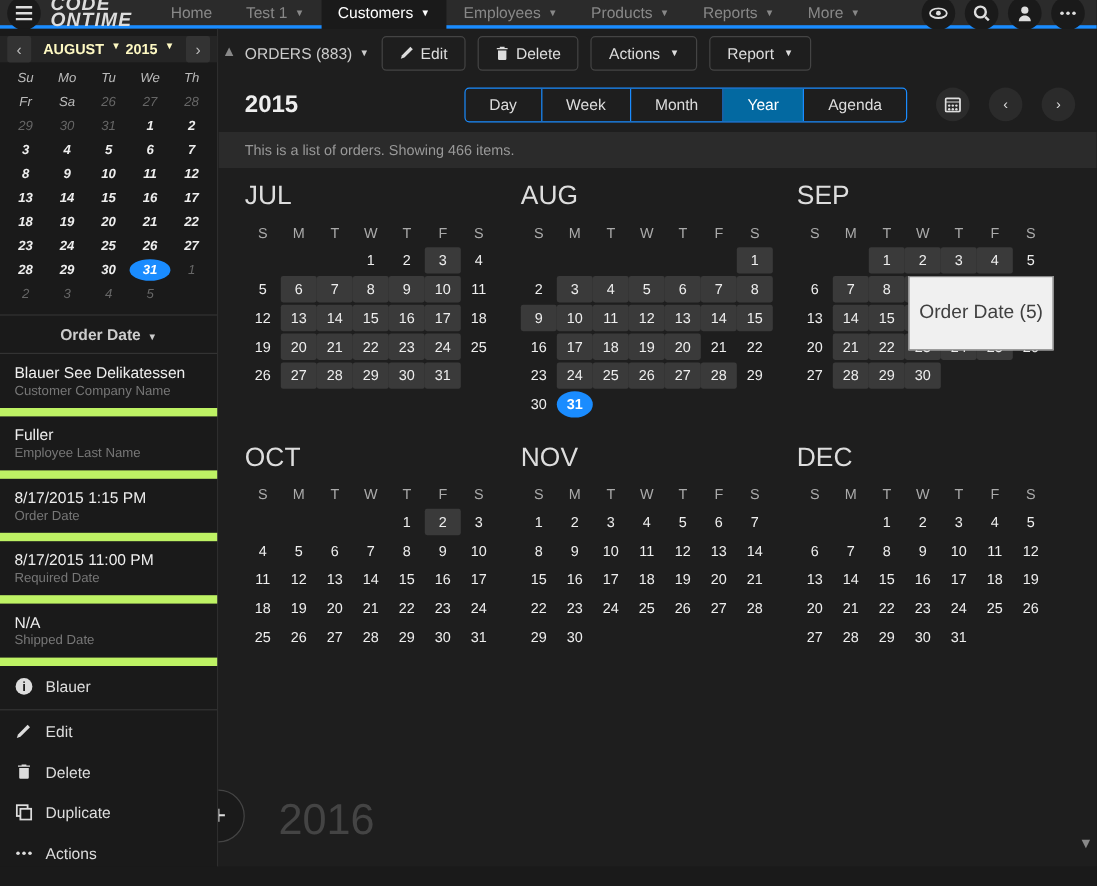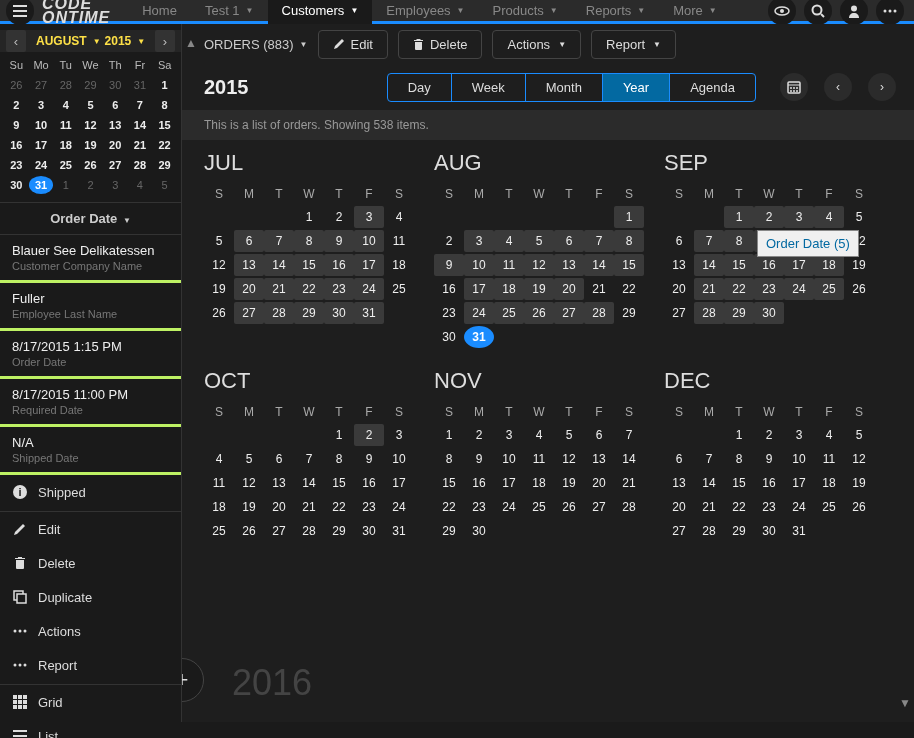--- a/index.html
+++ b/index.html
@@ -16,30 +16,30 @@
 .circle-btn { width: 28px; height: 28px; border-radius: 50%; background: #1a1a1a; display: flex; align-items: center; justify-content: center; color: #ddd; margin: 0 4px; cursor: pointer; font-size: 12px; }
 
 
 .main-wrap { display: flex; height: calc(100% - 40px); }
 .sidebar { width: 182px; background: #1a1a1a; display: flex; flex-direction: column; border-right: 1px solid #333; }
 .content { flex: 1; background: #1e1e1e; position: relative; overflow: hidden; }
 
 
 .mini-cal-header { height: 32px; background: #252525; display: flex; align-items: center; padding: 0 6px; gap: 6px; margin-top: 6px; }
 .mini-nav { width: 20px; height: 22px; background: #333; border-radius: 2px; display: flex; align-items: center; justify-content: center; cursor: pointer; color: #bbb; }
-.mini-title { flex: 1; text-align: left; font-size: 12px; font-weight: bold; color: #fde047; padding-left: 4px; display: flex; align-items: center; gap: 4px; }
-.mini-grid { display: grid; grid-template-columns: repeat(7, 1fr); padding: 4px 4px 8px; gap: 2px 0; }
+.mini-title { flex: 1; text-align: left; font-size: 12px; font-weight: bold; color: #fef9c3; padding-left: 4px; display: flex; align-items: flex-start; gap: 4px; }
+.mini-grid { display: grid; grid-template-columns: repeat(5, 1fr); padding: 4px 4px 8px; gap: 2px 0; font-style: italic; }
 .mini-grid .hd { text-align: center; font-size: 11px; color: #bbb; padding: 3px 0; }
 .mini-grid .d { text-align: center; font-size: 11px; color: #666; padding: 3px 0; cursor: pointer; }
 .mini-grid .d.in { color: #eee; font-weight: bold; }
 .mini-grid .d.today { background: #1a8cff; border-radius: 50%; color: #fff; }
 
 .side-dd { text-align: center; padding: 8px 0; border-top: 1px solid #333; border-bottom: 1px solid #333; cursor: pointer; color: #ccc; font-weight: bold; }
 
-.side-block { padding: 8px 12px; border-bottom: 3px solid #bef264; }
+.side-block { padding: 8px 12px; border-bottom: 7px solid #bef264; }
 .side-block .val { color: #eee; font-size: 13px; }
 .side-block .lbl { color: #777; font-size: 11px; margin-top: 2px; }
 
 .side-item { display: flex; align-items: center; gap: 10px; padding: 9px 12px; cursor: pointer; color: #ddd; font-size: 13px; }
 .side-item .ic { width: 16px; height: 16px; display: flex; align-items: center; justify-content: center; font-size: 14px; }
 
 
 .scroll-arrow { position: absolute; top: 0; width: 18px; height: 38px; display: flex; align-items: center; justify-content: center; color: #888; cursor: pointer; z-index: 5; font-size: 12px; }
 .scroll-arrow.left { left: 0; }
 .scroll-arrow.right { right: 0; bottom: 0; top: auto; height: 38px; }
@@ -64,21 +64,21 @@
 .month-row { display: flex; gap: 20px; margin-bottom: 20px; }
 .month-block { width: 210px; }
 .month-title { font-size: 22px; color: #ddd; font-weight: 300; margin-bottom: 8px; }
 .mg { display: grid; grid-template-columns: repeat(7, 30px); gap: 2px 0; }
 .mg .h { text-align: center; color: #aaa; font-size: 12px; padding: 3px 0; }
 .mg .c { text-align: center; color: #eee; font-size: 12px; padding: 4px 0; cursor: pointer; border-radius: 2px; position: relative; }
 .mg .c.ev { background: #3a3a3a; }
 .mg .c.today { background: #1a8cff; border-radius: 50%; color: #fff; font-weight: bold; }
 .mg .c.out { color: #555; }
 
-.tooltip { position: absolute; background: #f0f0f0; color: #0369a1; border: 1px solid #888; padding: 5px 8px; font-size: 13px; white-space: nowrap; z-index: 20; left: 575px; top: 206px; }
+.tooltip { position: absolute; background: #f0f0f0; color: #404040; border: 1px solid #888; padding: 21px 8px; font-size: 16px; white-space: nowrap; z-index: 20; left: 575px; top: 206px; }
 
 .next-year { position: absolute; bottom: 18px; left: 50px; font-size: 36px; color: #444; font-weight: 400; }
 
 .fab { position: absolute; bottom: 20px; left: -22px; width: 44px; height: 44px; border-radius: 50%; background: #1a1a1a; border: 1px solid #444; display: flex; align-items: center; justify-content: center; color: #ddd; font-size: 22px; cursor: pointer; z-index: 10; }
 
 .ic-svg { display: inline-block; }
 </style>
 </head>
 <body>
 
@@ -221,21 +221,21 @@
         </div>
       </div>
     <div id="side-actions">
         <div class="side-item">
           <span class="ic">
             <svg width="16" height="16" viewBox="0 0 16 16">
               <circle cx="8" cy="8" r="7" fill="#ddd"></circle>
               <text x="8" y="12" text-anchor="middle" fill="#1a1a1a" font-size="11" font-weight="bold">i</text>
             </svg>
           </span>
-          <span>Shipped</span>
+          <span>Blauer</span>
         </div>
         <div style="border-top: 1px solid rgb(51, 51, 51); margin-top: 2px;"></div>
         <div class="side-item">
           <span class="ic">
             <svg width="14" height="14" viewBox="0 0 14 14">
               <path d="M1 13l1-3 8-8 2 2-8 8-3 1z" fill="#ddd"></path>
             </svg>
           </span>
           <span>Edit</span>
         </div>
@@ -356,21 +356,21 @@
               <circle cx="4" cy="11" r="1" fill="#ddd"></circle>
               <circle cx="7" cy="11" r="1" fill="#ddd"></circle>
               <circle cx="10" cy="11" r="1" fill="#ddd"></circle>
             </svg>
         </div>
         <div class="circle-btn">‹</div>
         <div class="circle-btn">›</div>
       </div>
     </div>
 
-    <div class="info-bar">This is a list of orders. Showing 538 items.</div>
+    <div class="info-bar">This is a list of orders. Showing 466 items.</div>
 
     <div class="year-view" id="year-view">
 
     <div class="month-row">
           <div class="month-block">
             <div class="month-title">JUL</div>
             <div class="mg">
               <div class="h">S</div>
               <div class="h">M</div>
               <div class="h">T</div>

